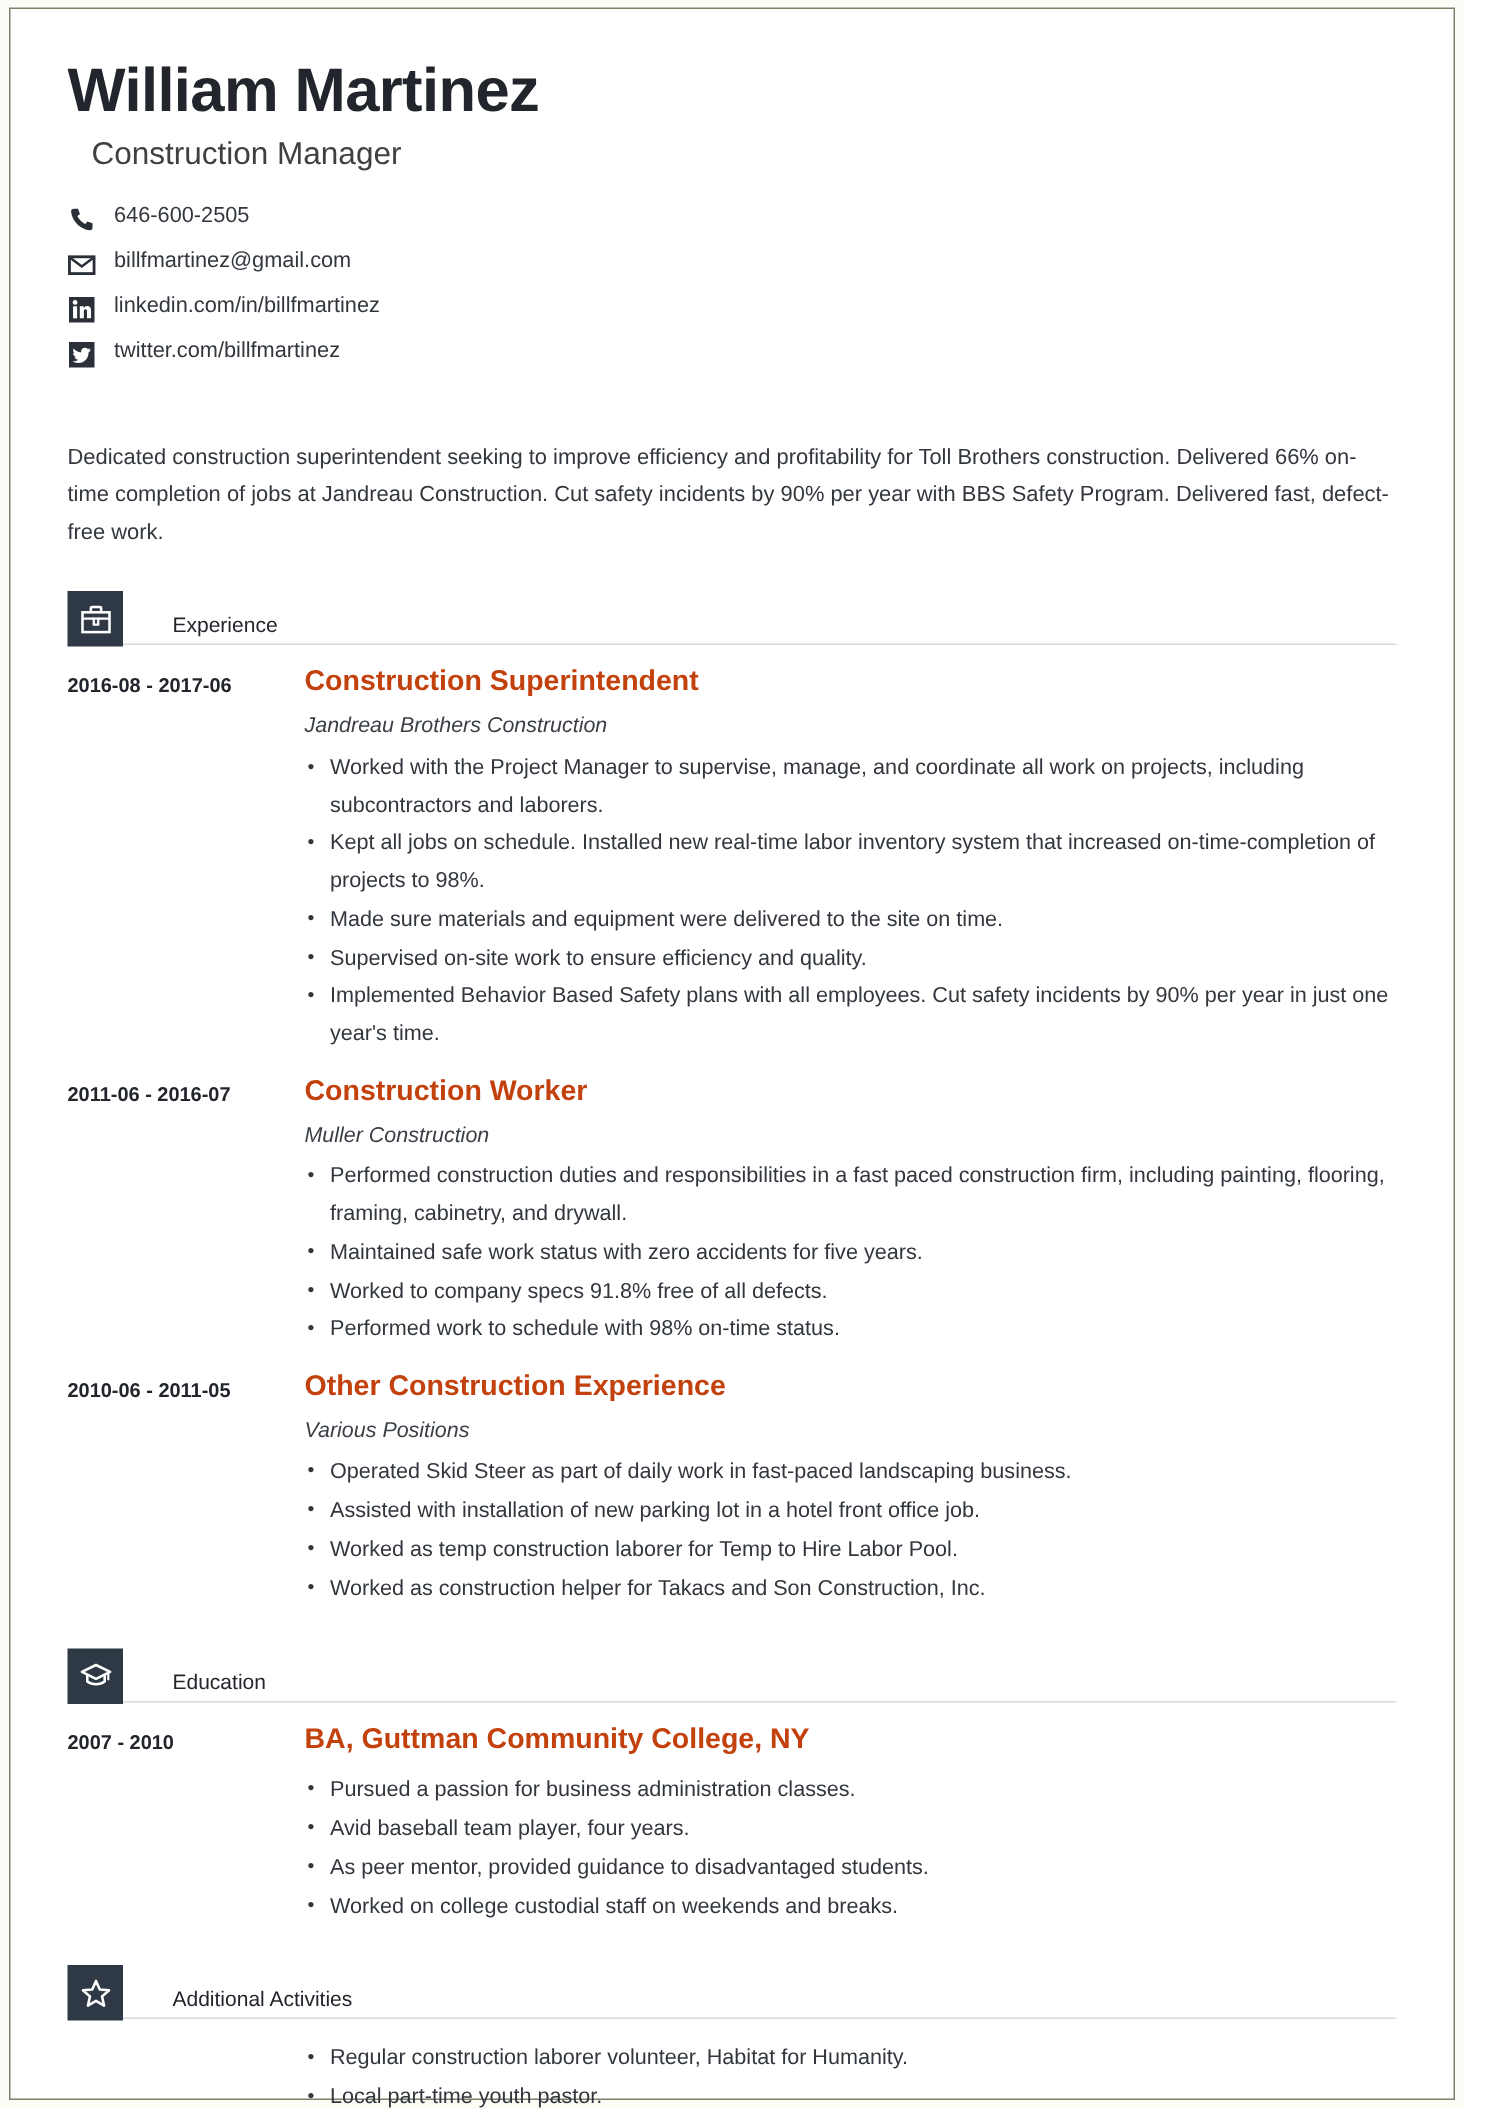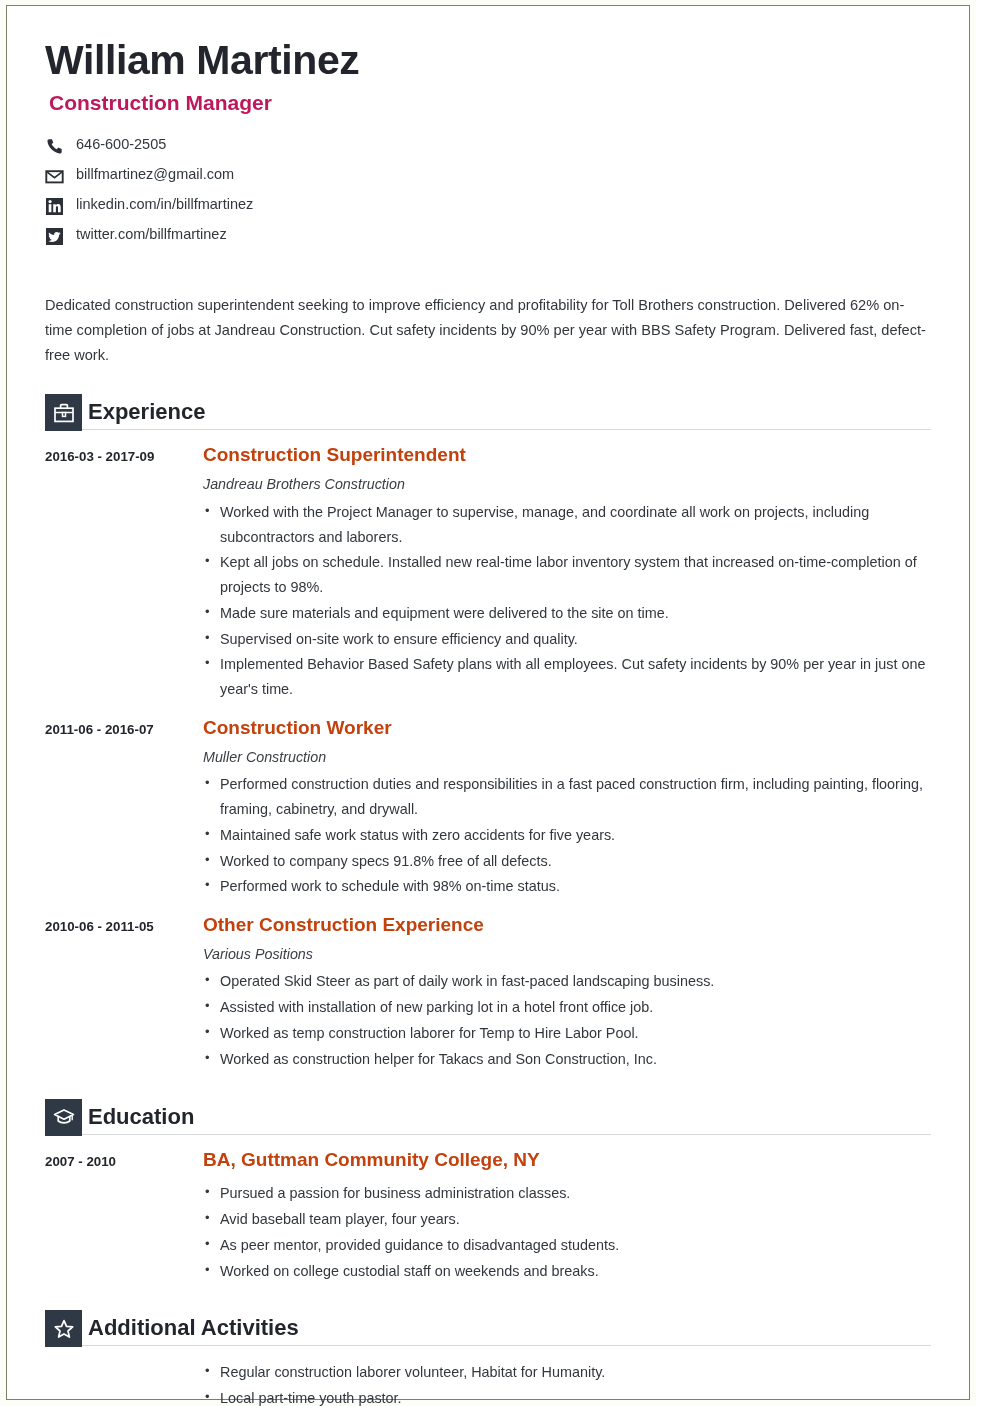--- a/index.html
+++ b/index.html
@@ -52,24 +52,24 @@
   .name {
     font-size: 41px;
     font-weight: 700;
     color: #22262c;
     letter-spacing: -0.4px;
     line-height: 1.12;
     margin: 0 0 6px 0;
   }
   .job-title {
     font-size: 21px;
-    font-weight: 700;
-    color: #be185d;
+    font-weight: 400;
+    color: #404040;
     line-height: 1.2;
-    margin: 0 0 22px 4px;
+    margin: 0 0 22px 16px;
   }
   .contact-list {
     margin: 0 0 0 0;
     padding: 0;
     list-style: none;
   }
   .contact-item {
     display: flex;
     align-items: flex-start;
     height: 30px;
@@ -114,24 +114,24 @@
     flex: 0 0 37px;
     background: #2f3845;
     display: flex;
     align-items: center;
     justify-content: center;
     position: relative;
     top: 1px;
   }
   .section-badge svg { display: block; }
   .section-title {
-    font-size: 22px;
-    font-weight: 700;
+    font-size: 14px;
+    font-weight: 400;
     color: #22262c;
-    margin-left: 6px;
+    margin-left: 33px;
     line-height: 1;
     position: relative;
     top: -7px;
     white-space: nowrap;
   }
   .section-rule {
     position: absolute;
     left: 37px;
     right: 0;
     bottom: 0;
@@ -252,37 +252,37 @@
           <svg width="19" height="19" viewBox="0 0 19 19">
             <rect x="1" y="1" width="17" height="17" fill="#2b3038"></rect>
             <path d="M15.6 6.0 C15.1 6.3 14.6 6.4 14.1 6.5 C14.6 6.2 15.0 5.7 15.2 5.1 C14.7 5.4 14.1 5.6 13.5 5.7 C13.0 5.2 12.4 4.9 11.6 4.9 C10.2 4.9 9.1 6.0 9.1 7.4 C9.1 7.6 9.1 7.8 9.2 8.0 C7.1 7.9 5.3 6.9 4.1 5.4 C3.9 5.8 3.8 6.2 3.8 6.7 C3.8 7.5 4.2 8.3 4.9 8.7 C4.5 8.7 4.1 8.6 3.7 8.4 L3.7 8.4 C3.7 9.7 4.6 10.7 5.8 11.0 C5.6 11.0 5.4 11.1 5.1 11.1 C5.0 11.1 4.8 11.1 4.6 11.0 C5.0 12.1 6.0 12.8 7.1 12.8 C6.2 13.5 5.1 13.9 3.9 13.9 C3.7 13.9 3.5 13.9 3.3 13.9 C4.5 14.6 5.8 15.0 7.2 15.0 C11.6 15.0 14.0 11.4 14.0 8.3 C14.0 8.2 14.0 8.1 14.0 8.0 C14.5 7.6 15.1 7.1 15.6 6.0 Z" fill="#ffffff"></path>
           </svg>
         </span>
         <span class="contact-text">twitter.com/billfmartinez</span>
       </li>
 
     </ul>
 
-    <p class="summary">Dedicated construction superintendent seeking to improve efficiency and profitability for Toll Brothers construction. Delivered 62% on-time completion of jobs at Jandreau Construction. Cut safety incidents by 90% per year with BBS Safety Program. Delivered fast, defect-free work.</p>
+    <p class="summary">Dedicated construction superintendent seeking to improve efficiency and profitability for Toll Brothers construction. Delivered 66% on-time completion of jobs at Jandreau Construction. Cut safety incidents by 90% per year with BBS Safety Program. Delivered fast, defect-free work.</p>
 
     <div class="section-head">
       <div class="section-badge">
         <svg width="24" height="24" viewBox="0 0 24 24">
           <rect x="3.0" y="7.2" width="18" height="13.2" fill="none" stroke="#ffffff" stroke-width="1.7"></rect>
           <path d="M8.6 7.0 L8.6 4.4 C8.6 3.9 9.0 3.6 9.5 3.6 L14.5 3.6 C15.0 3.6 15.4 3.9 15.4 4.4 L15.4 7.0" fill="none" stroke="#ffffff" stroke-width="1.7"></path>
           <rect x="10.5" y="11.4" width="3.0" height="4.0" fill="none" stroke="#ffffff" stroke-width="1.5"></rect>
           <path d="M3.0 11.4 L10.5 11.4 M13.5 11.4 L21.0 11.4" stroke="#ffffff" stroke-width="1.5"></path>
         </svg>
       </div>
       <div class="section-title">Experience</div>
       <div class="section-rule"></div>
     </div>
 
     <div class="entry">
-      <div class="entry-dates">2016-03 - 2017-09</div>
+      <div class="entry-dates">2016-08 - 2017-06</div>
       <div class="entry-body">
         <div class="entry-title">Construction Superintendent</div>
         <div class="entry-org">Jandreau Brothers Construction</div>
         <ul class="bullets">
           <li class="bullet">Worked with the Project Manager to supervise, manage, and coordinate all work on projects, including subcontractors and laborers.</li>
           <li class="bullet">Kept all jobs on schedule. Installed new real-time labor inventory system that increased on-time-completion of projects to 98%.</li>
           <li class="bullet">Made sure materials and equipment were delivered to the site on time.</li>
           <li class="bullet">Supervised on-site work to ensure efficiency and quality.</li>
           <li class="bullet">Implemented Behavior Based Safety plans with all employees. Cut safety incidents by 90% per year in just one year's time.</li>
         </ul>

